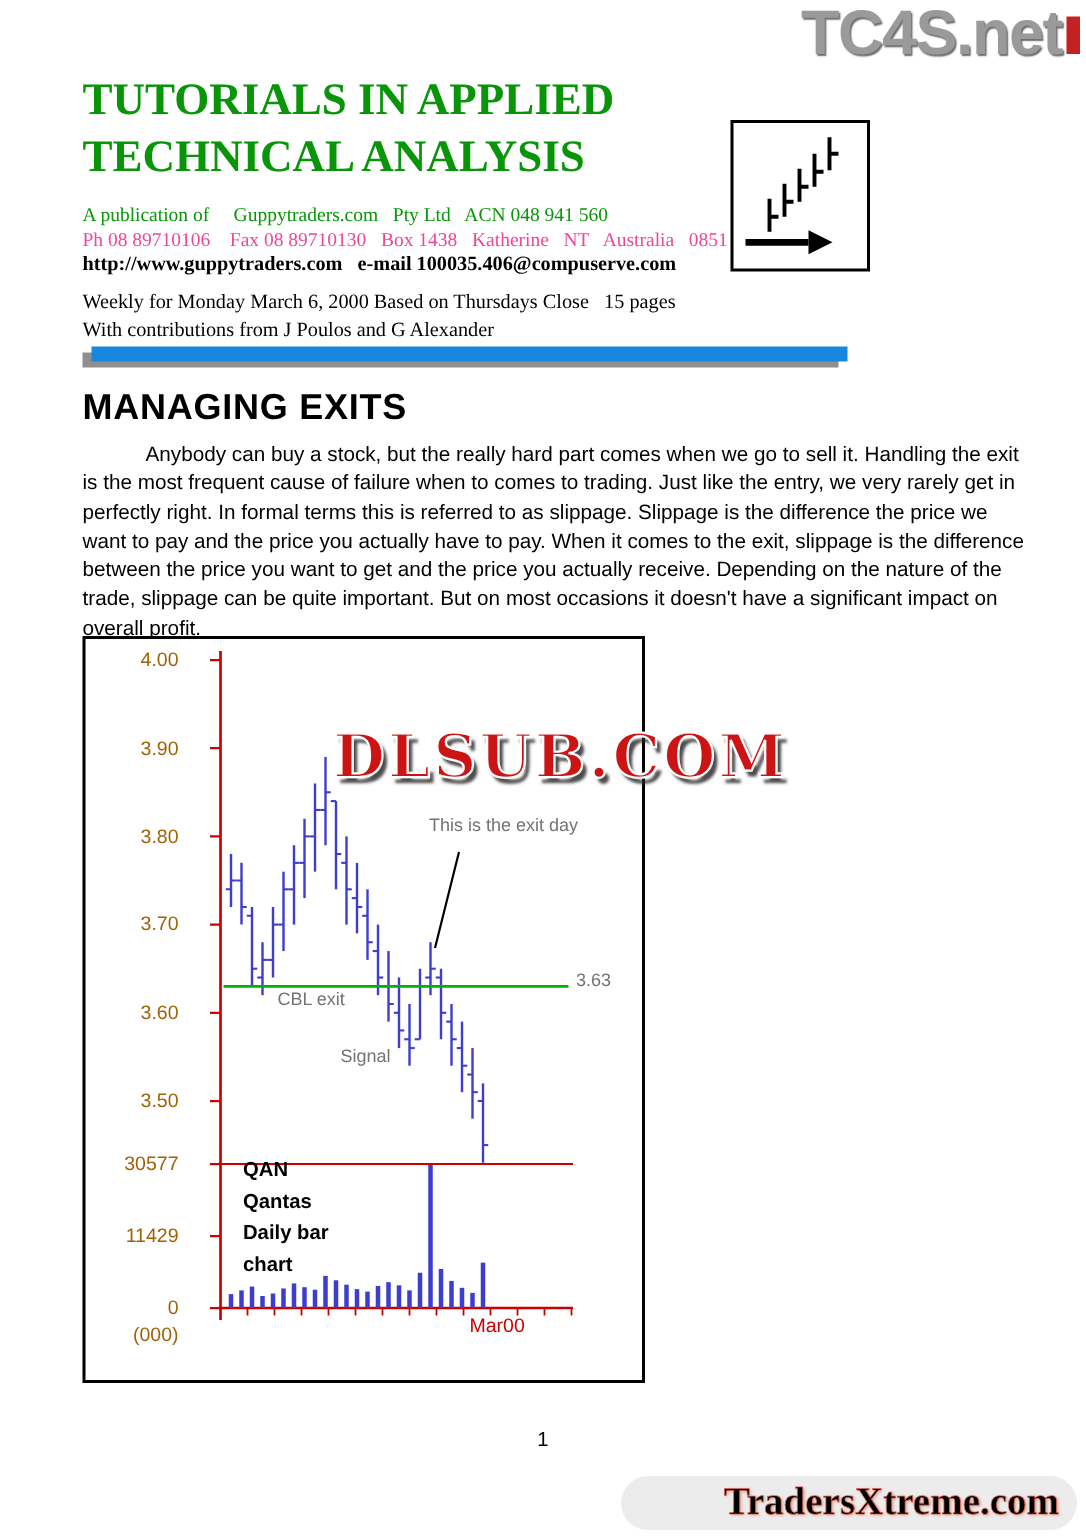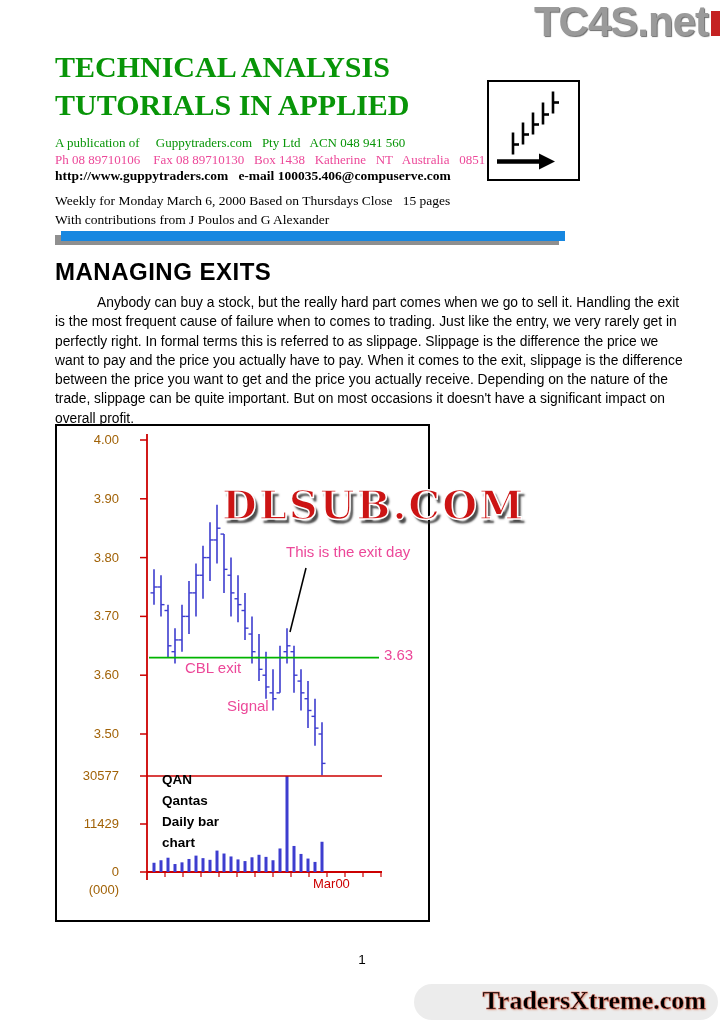--- a/index.html
+++ b/index.html
@@ -35,21 +35,21 @@
   .body-par { position:absolute; left:55px; top:293px; width:630px; margin:0;
               font-size:13.8px; line-height:19.3px; text-indent:42px; }
 
   
   .chart-box { position:absolute; left:55px; top:424px; width:375px; height:498px;
                border:2px solid #000; box-sizing:border-box; background:#fff; }
   #chart-svg { position:absolute; left:0; top:0; width:371px; height:494px; }
   #chart-labels { position:absolute; left:0; top:0; width:371px; height:494px; pointer-events:none; }
   .chart-label { position:absolute; font-size:13px; font-family:"Liberation Sans",sans-serif; }
   .tick-label { left:8px; width:54px; text-align:right; color:#a16207; }
-  .ann { color:#ec4899; font-size:15px; }
+  .ann { color:#737373; font-size:12px; }
   .ann-exit-day { left:229px; top:117px; width:190px; }
   .ann-cbl      { left:128px; top:233px; }
   .ann-signal   { left:170px; top:271px; }
   .ann-price    { left:327px; top:220px; }
   .mar-label    { left:256px; top:450px; color:#cc0000; }
   .qan { position:absolute; left:105px; top:343px; font-weight:bold; font-size:13.5px;
          line-height:21px; color:#000; }
 
   
   .watermark { position:absolute; left:222px; top:481px; z-index:10;
@@ -69,22 +69,22 @@
 </style>
 </head>
 <body>
 
 <div class="page">
 
   <div class="tc4s">TC4S.net</div>
   <div class="tc4s-red"></div>
 
   <div class="main-title">
+    <div>TUTORIALS IN APPLIED</div>
     <div>TECHNICAL ANALYSIS</div>
-    <div>TUTORIALS IN APPLIED</div>
   </div>
 
   <div class="hline pub-line">A publication of     Guppytraders.com   Pty Ltd   ACN 048 941 560</div>
   <div class="hline contact-line">Ph 08 89710106    Fax 08 89710130   Box 1438   Katherine   NT   Australia   0851</div>
   <div class="hline web-line">http://www.guppytraders.com   e-mail 100035.406@compuserve.com</div>
 
   <div class="logo-box">
     <svg viewBox="0 0 89 96">
       <g stroke="#000" stroke-width="2.6" fill="none">
         <line x1="24" y1="50" x2="24" y2="72"></line>

